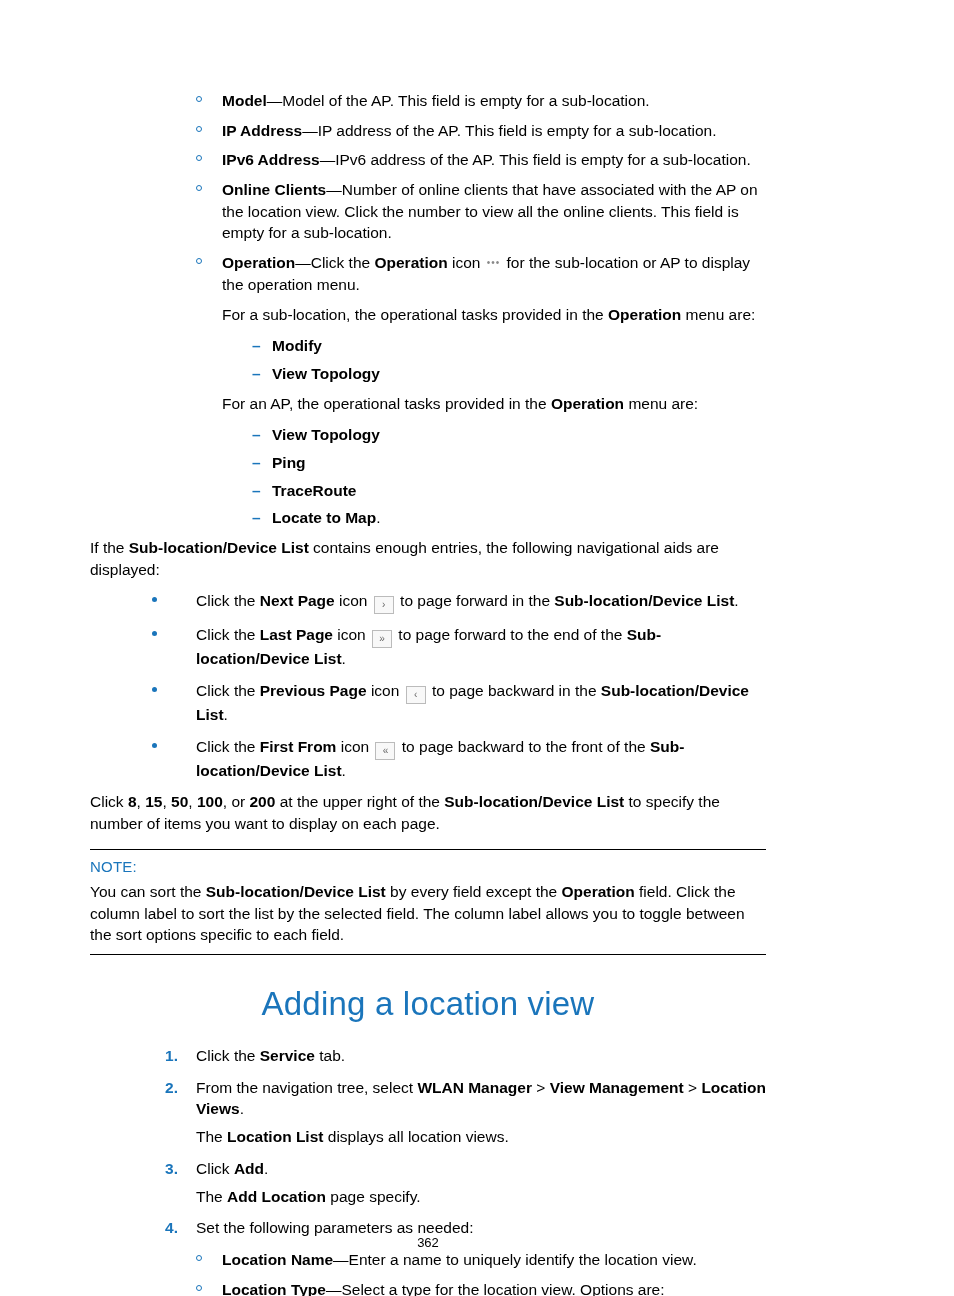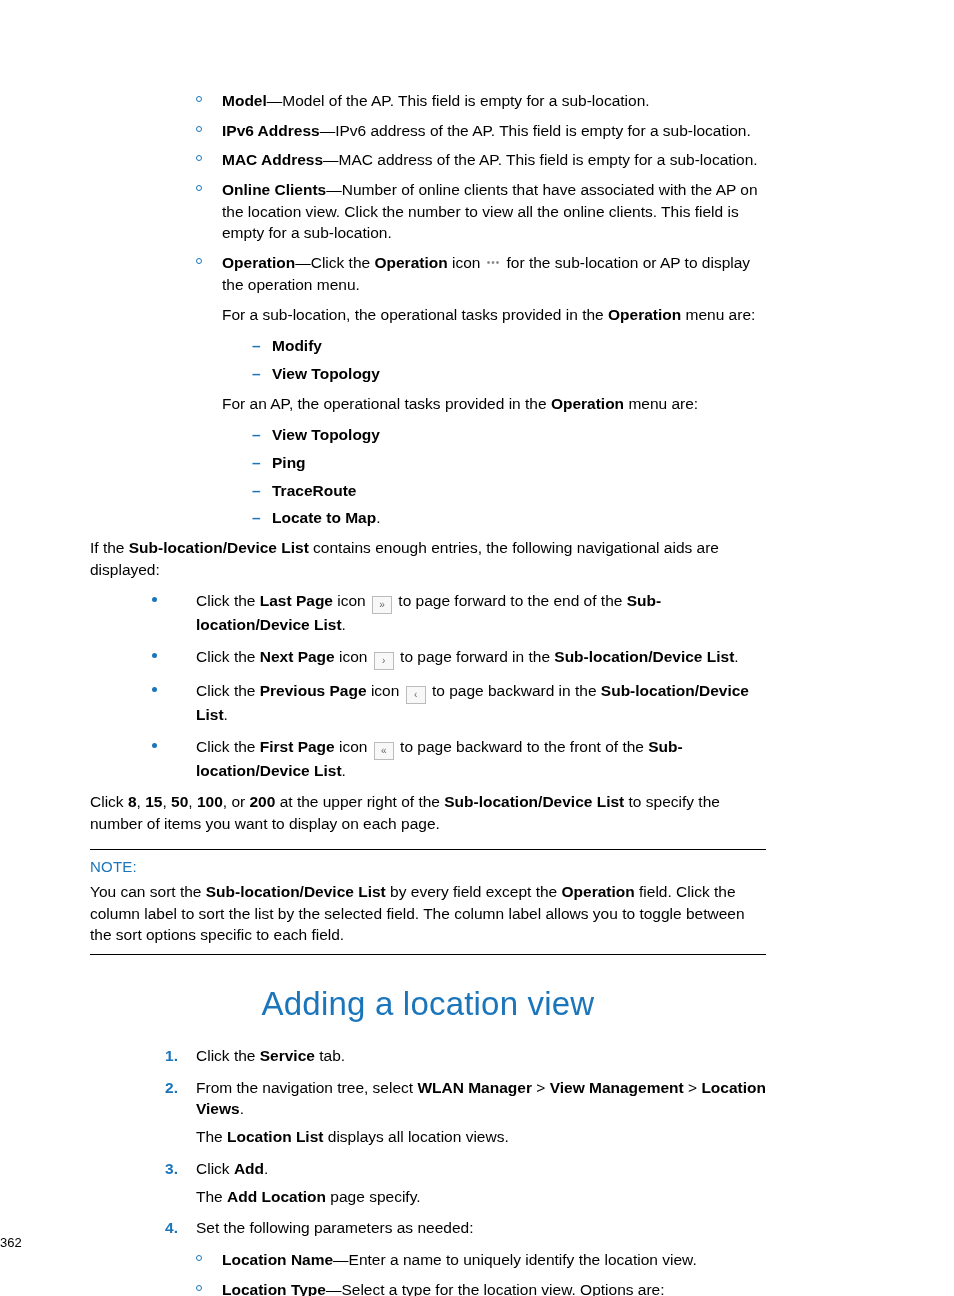--- a/index.html
+++ b/index.html
@@ -134,43 +134,43 @@
     font-size: 10px;
     color: #888;
     vertical-align: 2px;
     margin: 0 2px;
   }
   .page-number {
     position: absolute;
     bottom: 44px;
     left: 0;
     width: 100%;
-    text-align: left;
+    text-align: center;
     font-size: 13px;
   }
   b { font-weight: bold; }
   .sub-para {
     margin: 6px 0 10px 0;
   }
 </style>
 </head>
 <body>
 
 <div class="page">
   <div class="content">
 
     <ul class="circ-list" style="margin-left:36px;">
       <li>
         <b>Model</b><span>—Model of the AP. This field is empty for a sub-location.</span>
       </li>
       <li>
+        <b>IP Address</b><span>—IP address of the AP. This field is empty for a sub-location.</span>
+      </li>
+      <li>
         <b>IPv6 Address</b><span>—IPv6 address of the AP. This field is empty for a sub-location.</span>
-      </li>
-      <li>
-        <b>MAC Address</b><span>—MAC address of the AP. This field is empty for a sub-location.</span>
       </li>
       <li>
         <b>Online Clients</b><span>—Number of online clients that have associated with the AP on the location view. Click the number to view all the online clients. This field is empty for a sub-location.</span>
       </li>
       <li>
         <b>Operation</b><span>—Click the </span><b>Operation</b><span> icon </span><span class="ellipsis-icon">•••</span><span> for the sub-location or AP to display the operation menu.</span>
 
         <div class="inner-para">
           <span>For a sub-location, the operational tasks provided in the </span><b>Operation</b><span> menu are:</span>
         </div>
@@ -192,30 +192,30 @@
     </ul>
 
     <div class="full-para" style="margin-left:-70px; margin-right:0;">
       <span style="margin-left:0;">
         <span>If the </span><b>Sub-location/Device List</b><span> contains enough entries, the following navigational aids are displayed:</span>
       </span>
     </div>
 
     <ul class="bullet-list" style="margin-left:-4px;">
       <li>
+        <span>Click the </span><b>Next Page</b><span> icon </span><span class="icon-box">›</span><span> to page forward in the </span><b>Sub-location/Device List</b><span>.</span>
+      </li>
+      <li>
         <span>Click the </span><b>Last Page</b><span> icon </span><span class="icon-box">»</span><span> to page forward to the end of the </span><b>Sub-location/Device List</b><span>.</span>
       </li>
       <li>
-        <span>Click the </span><b>Next Page</b><span> icon </span><span class="icon-box">›</span><span> to page forward in the </span><b>Sub-location/Device List</b><span>.</span>
-      </li>
-      <li>
         <span>Click the </span><b>Previous Page</b><span> icon </span><span class="icon-box">‹</span><span> to page backward in the </span><b>Sub-location/Device List</b><span>.</span>
       </li>
       <li>
-        <span>Click the </span><b>First Page</b><span> icon </span><span class="icon-box">«</span><span> to page backward to the front of the </span><b>Sub-location/Device List</b><span>.</span>
+        <span>Click the </span><b>First From</b><span> icon </span><span class="icon-box">«</span><span> to page backward to the front of the </span><b>Sub-location/Device List</b><span>.</span>
       </li>
     </ul>
 
     <div class="full-para" style="margin-left:-70px;">
       <span>Click </span><b>8</b><span>, </span><b>15</b><span>, </span><b>50</b><span>, </span><b>100</b><span>, or </span><b>200</b><span> at the upper right of the </span><b>Sub-location/Device List</b><span> to specify the number of items you want to display on each page.</span>
     </div>
 
     <div class="note-box" style="margin-left:-70px;">
       <div class="note-label">NOTE:</div>
       <div>

